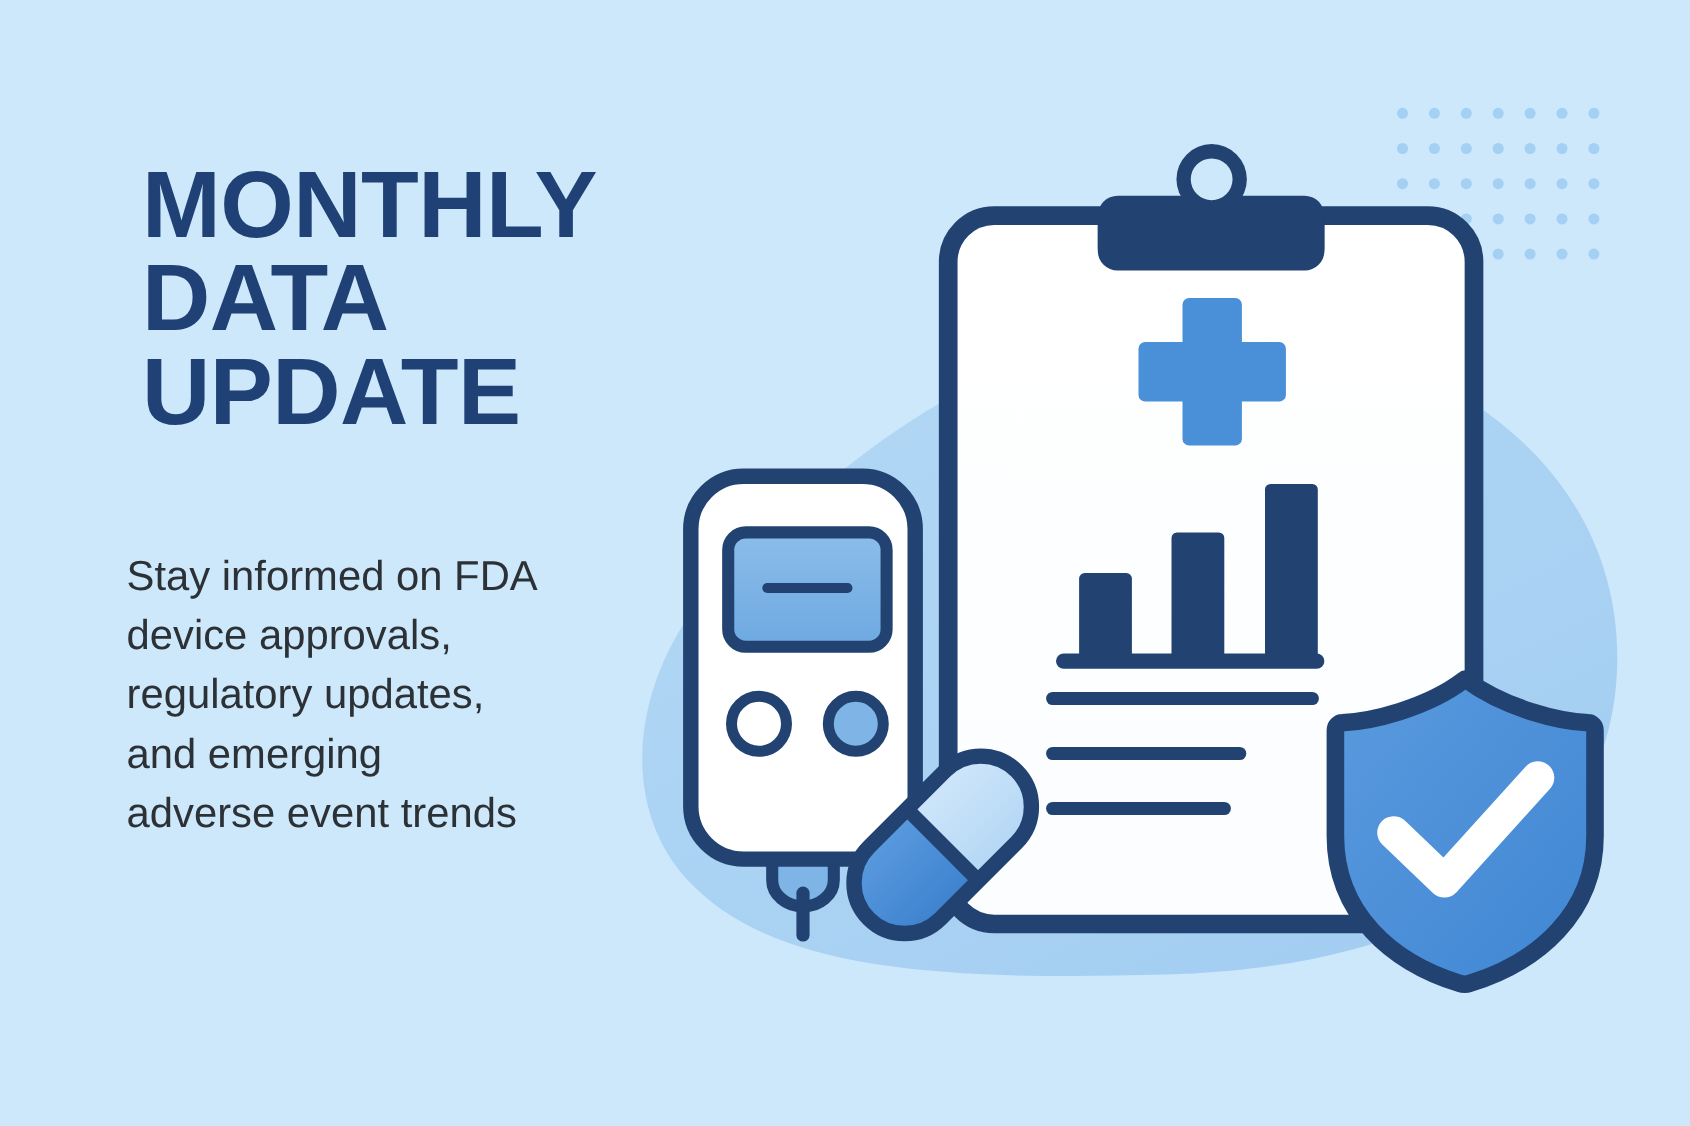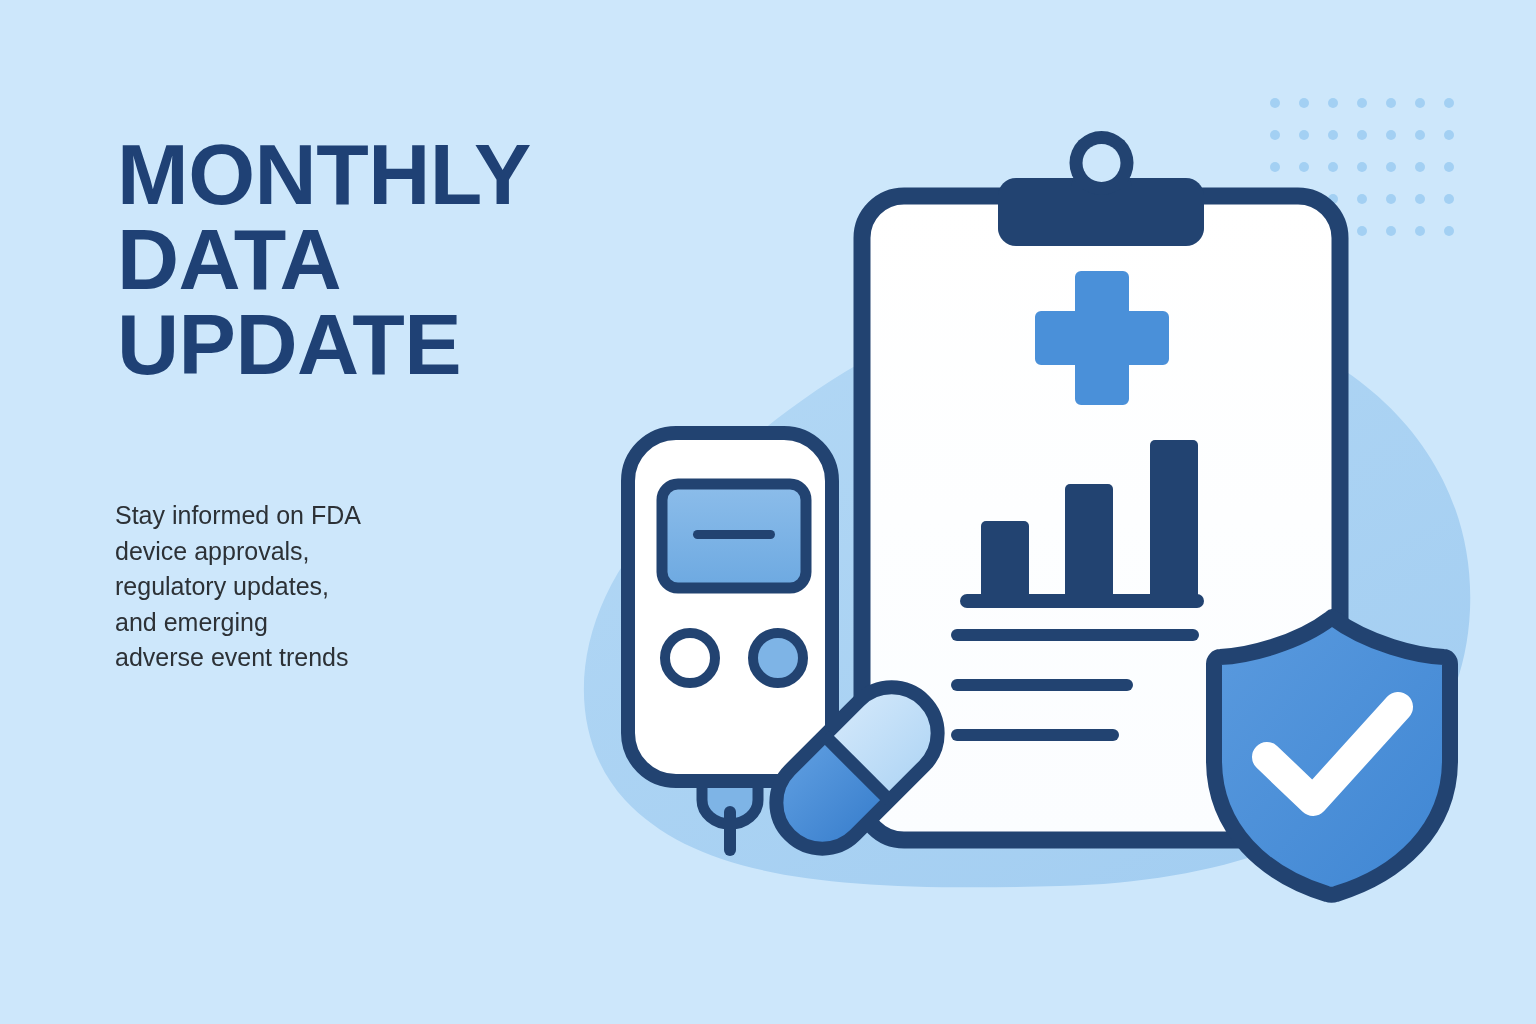--- a/index.html
+++ b/index.html
@@ -32,32 +32,32 @@
     top: 128px;
     width: 560px;
   }
   .headline {
     font-family: "Liberation Sans", sans-serif;
     font-weight: bold;
     font-size: 86px;
     line-height: 0.99;
     letter-spacing: -0.5px;
     color: #1f4175;
-    margin: 4px;
+    margin: 16px;
     white-space: pre-line;
     text-transform: uppercase;
   }
   .subhead {
     position: absolute;
     left: 115px;
     top: 498px;
     width: 470px;
     font-family: "Liberation Sans", sans-serif;
     font-weight: normal;
-    font-size: 25px;
+    font-size: 38px;
     line-height: 1.42;
     color: #2c3136;
     margin: 0;
     white-space: pre-line;
   }
 </style>
 </head>
 <body>
 
 <div class="canvas">

